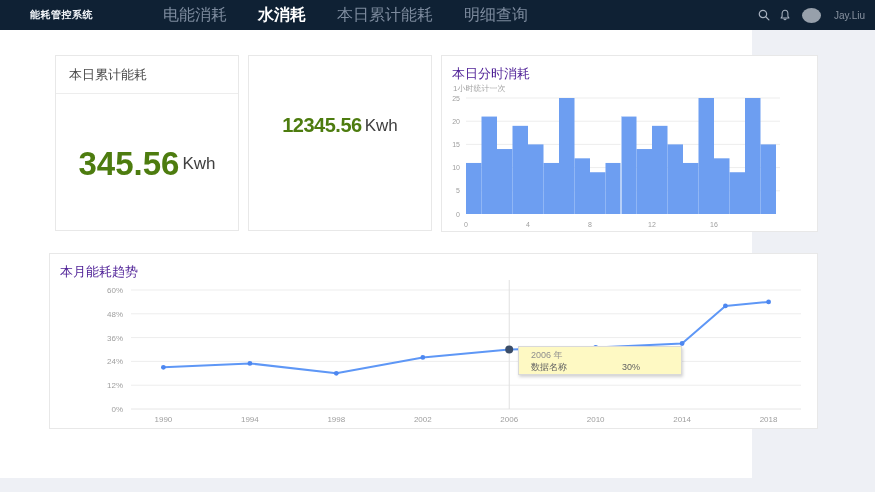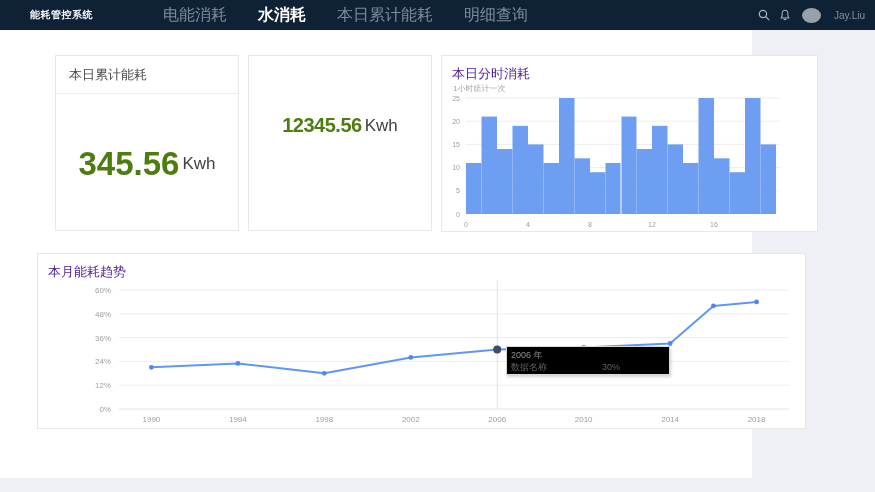--- a/index.html
+++ b/index.html
@@ -40,27 +40,27 @@
   .stat-body { height:139px; display:flex; align-items:center; justify-content:center; }
   .stat-value { font-size:33px; font-weight:bold; color:#4d7c0f; }
   .stat-value.long { font-size:20px; letter-spacing:-0.5px; }
   .stat-unit { font-size:17px; color:#3f3f3f; margin-left:3px; }
   
   .bar-card { left:441px; top:25px; width:377px; height:177px; }
   .chart-title { position:absolute; left:10px; top:9px; font-size:13px; color:#4c1d95; }
   .chart-subtitle { position:absolute; left:11px; top:27px; font-size:8px; color:#a3a3a3; }
   .bar-card svg, .trend-card svg { position:absolute; left:0; top:0; }
   
-  .trend-card { left:37px; top:223px; width:769px; height:176px; }
+  .trend-card { left:49px; top:223px; width:769px; height:176px; }
   
   .tooltip {
     position:absolute; left:468px; top:92px; width:164px; height:29px;
-    background:#000000; border:1px solid #d9d9d9;
+    background:#fef9c3; border:1px solid #d9d9d9;
     box-shadow:1px 2px 3px rgba(0,0,0,0.18);
-    padding:3px 0 0 4px; z-index:5;
+    padding:3px 0 0 12px; z-index:5;
   }
   .tt-year { font-size:9px; color:#8f8f8f; line-height:11px; }
   .tt-row { display:flex; font-size:9px; color:#636363; line-height:12px; }
   .tt-series { width:91px; }
   .tt-value { font-weight:normal; }
 </style>
 </head>
 <body>
 
 <header class="navbar">

